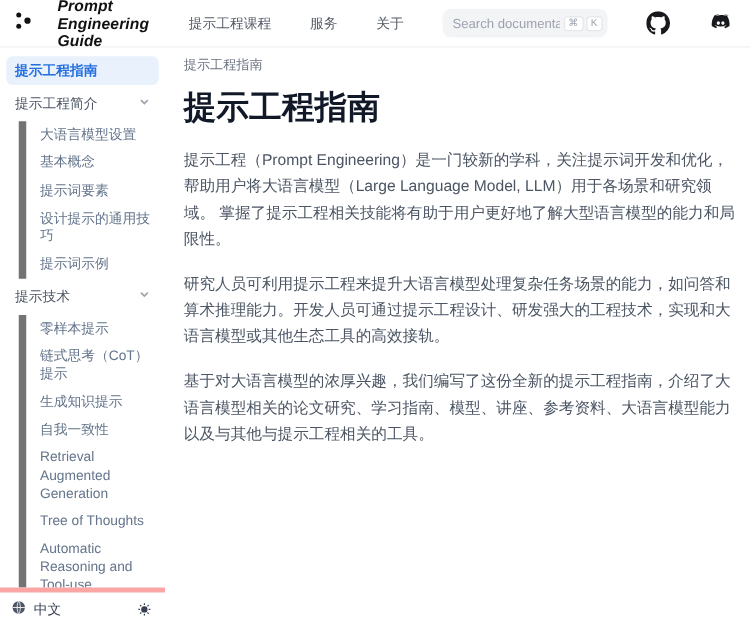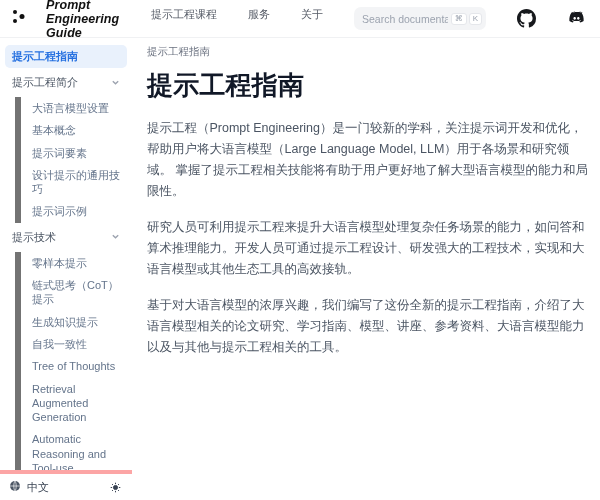--- a/index.html
+++ b/index.html
@@ -4,21 +4,21 @@
 <style>
   * { margin:0; padding:0; box-sizing:border-box; }
   html,body { width:600px; height:500px; overflow:hidden; background:#fff;
     font-family:"Liberation Sans", sans-serif; }
 
   
   .header { height:38px; display:flex; align-items:center; justify-content:space-between;
     padding:0 14px 0 12px; border-bottom:1px solid #f0f1f3; background:#fff; }
   .brand { display:flex; align-items:center; gap:21px; cursor:pointer;font-style:italic; }
   .brand-title { font-size:12.5px; font-weight:bold; color:#111; letter-spacing:.1px; }
-  .hnav { display:flex; gap:31px;margin-left:30px; }
+  .hnav { display:flex; align-items:center; gap:31px;margin-left:30px; }
   .hnav a { font-size:11px; color:#555b66; text-decoration:none; cursor:pointer; white-space:nowrap; }
   .searchbox { position:relative; display:flex; align-items:center; width:132px; height:23px;
     background:#f3f4f6; border-radius:7px; padding:0 4px 0 8px; }
   .searchbox input { border:none; outline:none; background:transparent; width:86px;
     font-size:10.5px; color:#374151; font-family:"Liberation Sans", sans-serif; }
   .searchbox input::placeholder { color:#9ca3af; }
   .kbd-group { display:flex; gap:2px; margin-left:auto; }
   kbd { font-family:"Liberation Sans", sans-serif; font-size:8px; color:#9ca3af;
     background:#fff; border:1px solid #e5e7eb; border-radius:3px; padding:1px 3px; line-height:1; }
   .icon-btn { display:flex; align-items:center; cursor:pointer; }
@@ -120,22 +120,22 @@
               <polyline points="2,3.5 5,6.5 8,3.5"></polyline>
             </svg>
         </span>
       </div>
 
       <div class="s-children">
         <a class="s-child">零样本提示</a>
         <a class="s-child">链式思考（CoT）提示</a>
         <a class="s-child">生成知识提示</a>
         <a class="s-child">自我一致性</a>
+        <a class="s-child">Retrieval Augmented Generation</a>
         <a class="s-child">Tree of Thoughts</a>
-        <a class="s-child">Retrieval Augmented Generation</a>
         <a class="s-child">Automatic Reasoning and Tool-use</a>
 
       </div>
     </div>
 
     <div class="side-footer">
       <span class="lang">
         <span>
           <svg width="12" height="12" viewBox="0 0 16 16">
             <circle cx="8" cy="8" r="6.6" fill="#4b5563"></circle>

